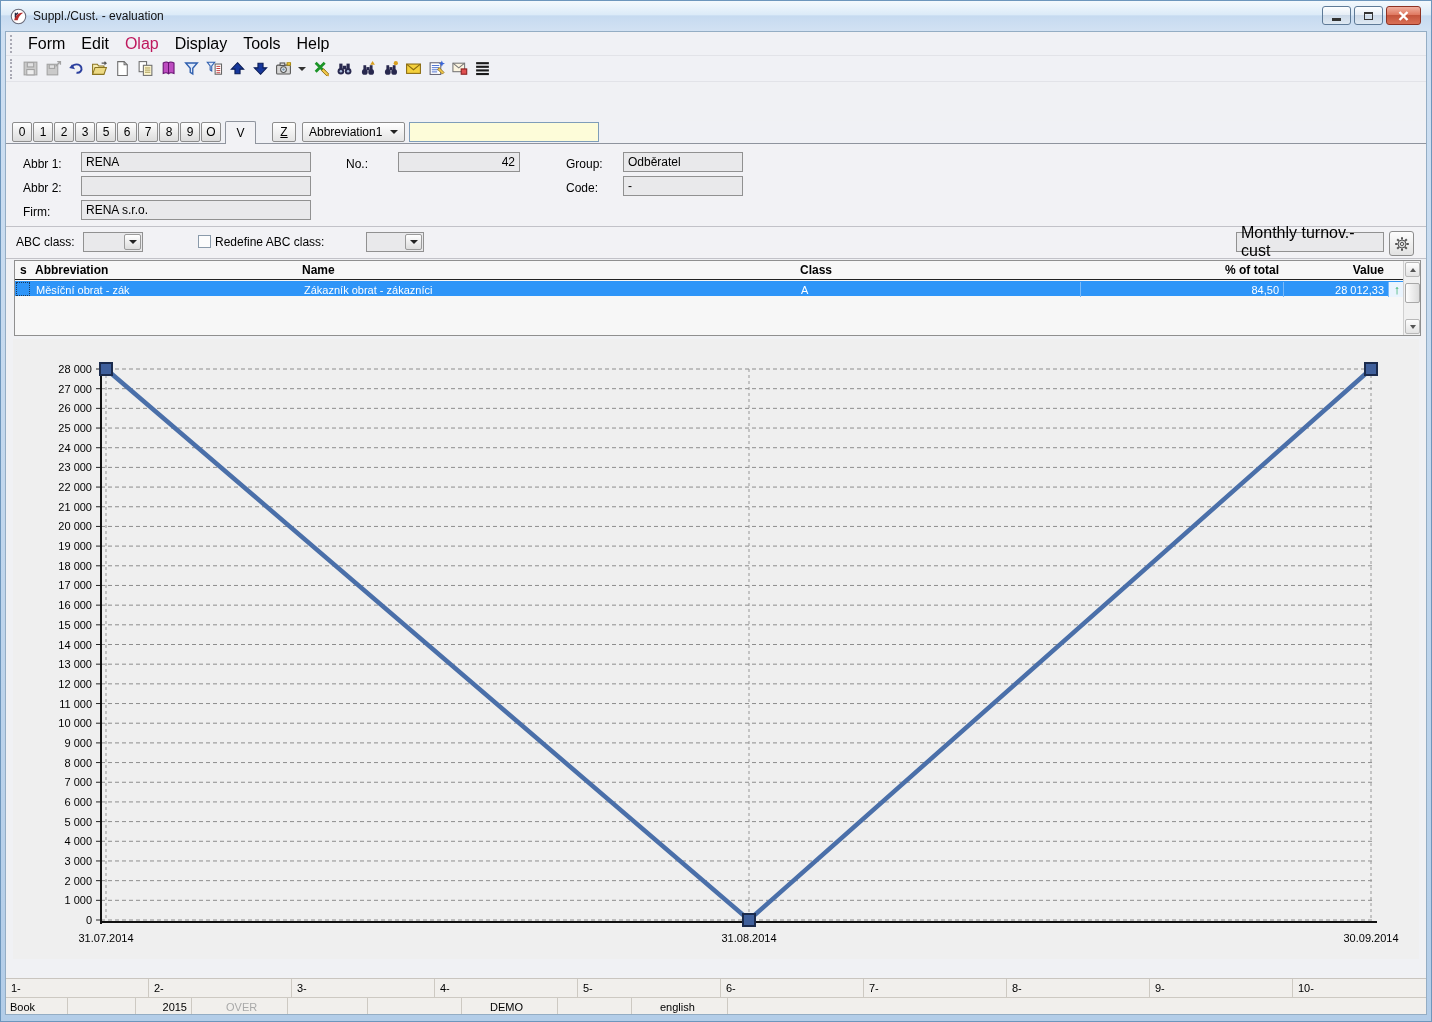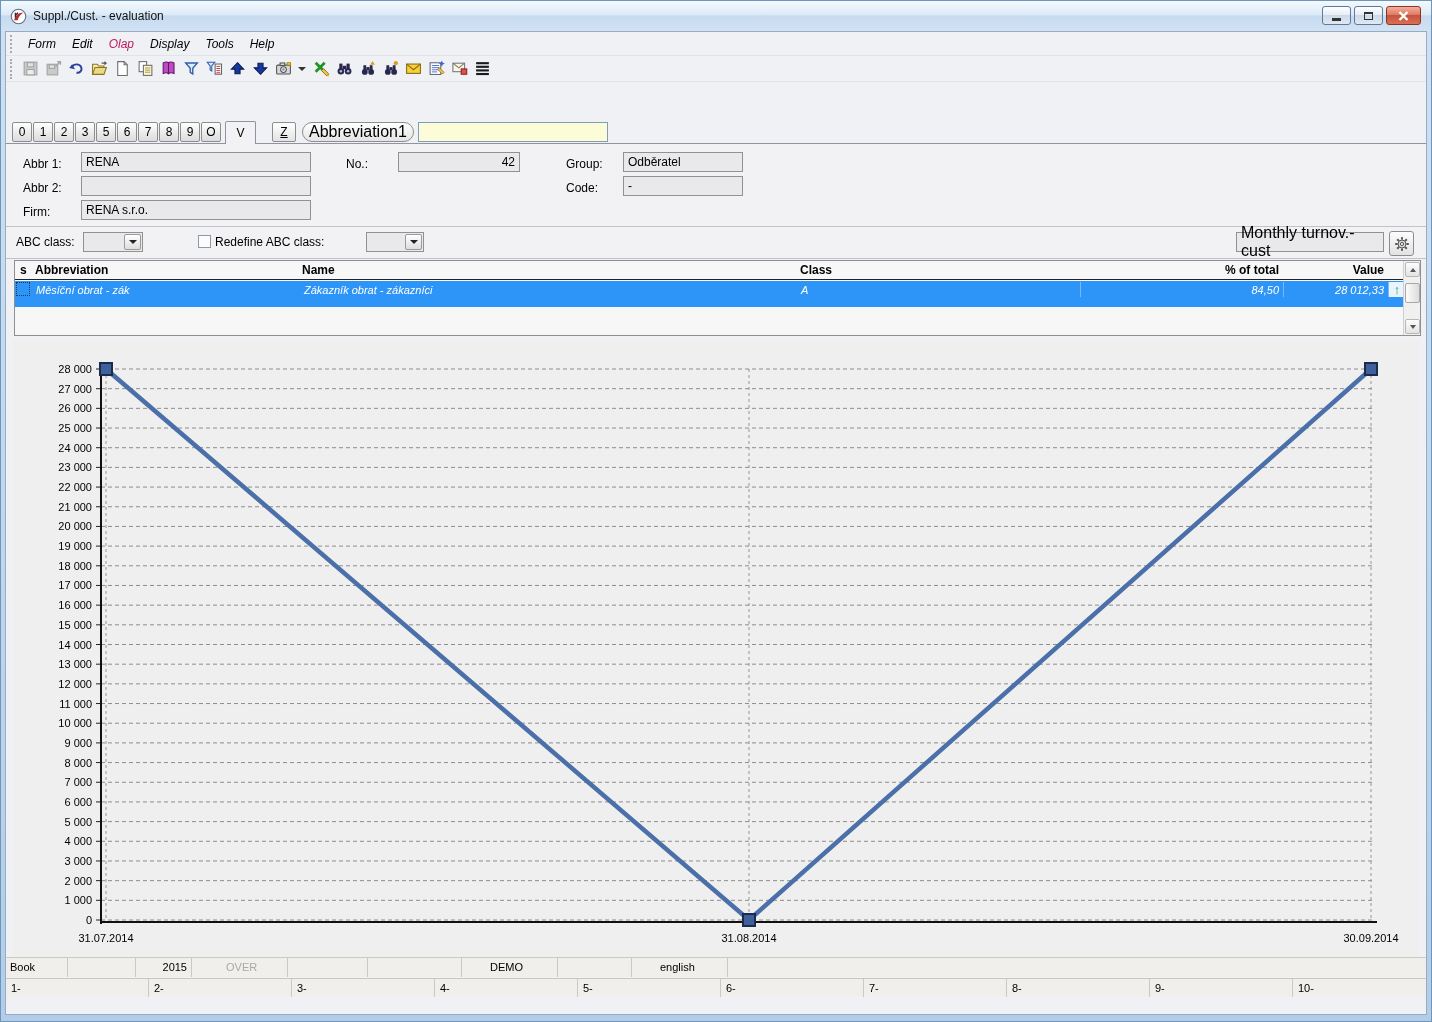--- a/index.html
+++ b/index.html
@@ -28,21 +28,21 @@
   
   .client { position:absolute; left:4px; top:30px; right:4px; bottom:6px;
             background:#f0f1f4; border:1px solid #94adc4; overflow:hidden; }
   .page { position:absolute; left:-5px; top:-31px; width:1432px; height:1022px; }
 
   .bar { position:absolute; left:5px; right:5px; background:#f0f1f5; }
   .gripper { width:4px; height:80%; border-left:2px dotted #a9a9b4; margin:0 6px 0 4px; }
 
   
   .menubar { top:32px; height:23px; display:flex; align-items:center; border-bottom:1px solid #e2e3e8; }
-  .mi { padding:3px 8px; font-size:12px;font-style:italic; }
+  .mi { padding:3px 8px; font-size:16px; }
   .mi.disabled { color:#be185d; }
 
   
   .toolbar { top:55px; height:26px; display:flex; align-items:center; border-bottom:1px solid #e2e3e8; }
   .tbtn { width:21px; height:21px; display:flex; align-items:center; justify-content:center; margin-right:2px; }
   .tbtn svg { width:17px; height:17px; }
   .tbtn.dis { opacity:.9; }
   .dd-arrow { width:11px; height:21px; display:flex; align-items:center; justify-content:center; margin-right:4px; }
   .tri-dn { width:0; height:0; border-left:4px solid transparent; border-right:4px solid transparent; border-top:4px solid #333; }
 
@@ -56,23 +56,23 @@
   .tabstrip { top:120px; height:23px; display:flex; align-items:flex-end; border-bottom:1px solid #8f949e; }
   .numtab { width:20px; height:20px; margin:0 1px 1px 0; border:1px solid #8d8d8d; border-radius:2px;
             background:linear-gradient(#ffffff,#e9e9e9 60%,#dcdcdc); display:flex; align-items:center;
             justify-content:center; font-size:12px; }
   .vtab { width:31px; height:23px; margin-left:3px; border:1px solid #8f949e; border-bottom:none;
           border-radius:2px 2px 0 0; background:#f2f2f5; display:flex; align-items:center;
           justify-content:center; font-size:12px; position:relative; top:1px; }
   .zbtn { width:24px; height:20px; margin:0 6px 1px 16px; border:1px solid #8d8d8d; border-radius:2px;
           background:linear-gradient(#ffffff,#e4e4e4); display:flex; align-items:center; justify-content:center;
           font-size:12px; text-decoration:underline; }
-  .combo { height:20px; margin-bottom:1px; border:1px solid #8d8d8d; border-radius:10px;
+  .combo { height:20px; margin-bottom:1px; border:1px solid #8d8d8d; border-radius:2px;
            background:linear-gradient(#ffffff,#e4e4e4); display:flex; align-items:center;
-           padding:0 6px; font-size:16px; gap:8px;flex-direction:column; }
+           padding:0 6px; font-size:12px; gap:8px; }
   .combo .tri-dn { border-top-color:#222; }
   .search-input { width:190px; height:20px; margin:0 0 1px 4px; border:1px solid #7f9db9;
                   background:#fdfcd9; font-size:12px; padding:0 4px; font-family:"Liberation Sans",sans-serif; }
 
   
   .formpanel { position:absolute; left:5px; right:5px; top:143px; height:82px; background:#f2f2f5; }
   .flabel { position:absolute; font-size:12px; }
   .ffield { position:absolute; height:20px; border:1px solid #919191; background:#e9e9eb;
             font-size:12px; padding:0 4px; display:flex; align-items:center; }
   .ffield.right { justify-content:flex-end; }
@@ -87,22 +87,22 @@
   .cbx { position:absolute; width:13px; height:13px; border:1px solid #8a9aaa; background:#fcfcfc; }
   .gearbtn { position:absolute; width:25px; height:25px; border:1px solid #8d8d8d; border-radius:3px;
              background:linear-gradient(#fdfdfd,#e2e2e2); display:flex; align-items:center; justify-content:center; }
 
   
   .tablewrap { position:absolute; left:13px; top:259px; width:1407px; height:76px;
                border:1px solid #8f8f8f; background:#f7f7f7; }
   .thead { position:absolute; left:0; top:0; right:17px; height:19px; border-bottom:1px solid #222;
            font-weight:bold; font-size:12px; background:#f7f7f7; }
   .thead span { position:absolute; top:2px; }
-  .trow { position:absolute; left:0; top:20px; right:17px; height:26px; background:#2e95f8; color:#fff;
-          font-size:11px;font-style:italic; }
+  .trow { position:absolute; left:0; top:20px; right:17px; height:15px; background:#2e95f8; color:#fff;
+          font-size:11px; }
   .tcell { position:absolute; top:1px; height:15px; display:flex; align-items:center; padding:0 4px; }
   .tcell.right { justify-content:flex-end; border-left:1px solid #79b9f8; }
   .rowmarker { position:absolute; left:1px; top:1px; width:14px; height:14px; border:1px dotted #1a3a5a; }
   .trend-up { color:#0fa04a; font-weight:bold; font-size:13px; }
 
   
   .vsb { position:absolute; right:0; top:0; width:17px; height:74px; background:#f0f0f0; border-left:1px solid #d0d0d0; }
   .sbbtn { position:absolute; left:1px; width:15px; height:15px; border:1px solid #b8b8b8; border-radius:2px;
            background:linear-gradient(#fdfdfd,#e3e3e3); display:flex; align-items:center; justify-content:center; }
   .sb-up { top:1px; } .sb-dn { bottom:1px; }
@@ -120,21 +120,21 @@
   .axis  { stroke:#111; stroke-width:2; }
   .dataline { fill:none; stroke:#4a6fa9; stroke-width:4.5; }
   .marker { fill:#40609c; stroke:#1b2b4d; stroke-width:2; }
   .ylab, .xlab { font-family:"Liberation Sans",sans-serif; font-size:11px; fill:#000; }
 
   
   .fkeys { position:absolute; left:5px; right:5px; top:977px; height:19px; background:#f1efec;
            border-top:1px solid #c9c5bf; display:flex; }
   .fkey { border-right:1px solid #cdc9c2; padding:3px 0 0 5px; font-size:11px; width:143px; }
   .fkey:last-child { flex:1; border-right:none; }
-  .statusrow { position:absolute; left:5px; right:5px; top:956px; height:20px; background:#f1efec;
+  .statusrow { position:absolute; left:5px; right:5px; top:996px; height:20px; background:#f1efec;
                border-top:1px solid #cdc9c2; display:flex;gap:20px; }
   .scell { border-right:1px solid #cdc9c2; padding:3px 4px 0 4px; font-size:11px; overflow:hidden; white-space:nowrap; }
   .scell.right { text-align:right; }
   .scell.dim { color:#a9a9a9; }
   .scell:last-child { flex:1; border-right:none; position:relative; }
 </style>
 </head>
 <body>
 
 <div class="window">

